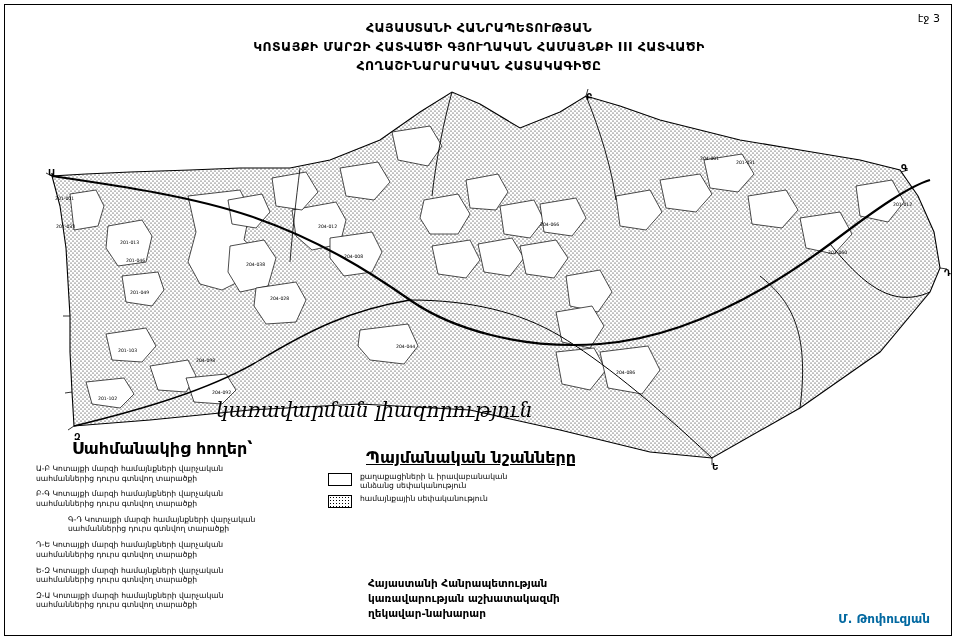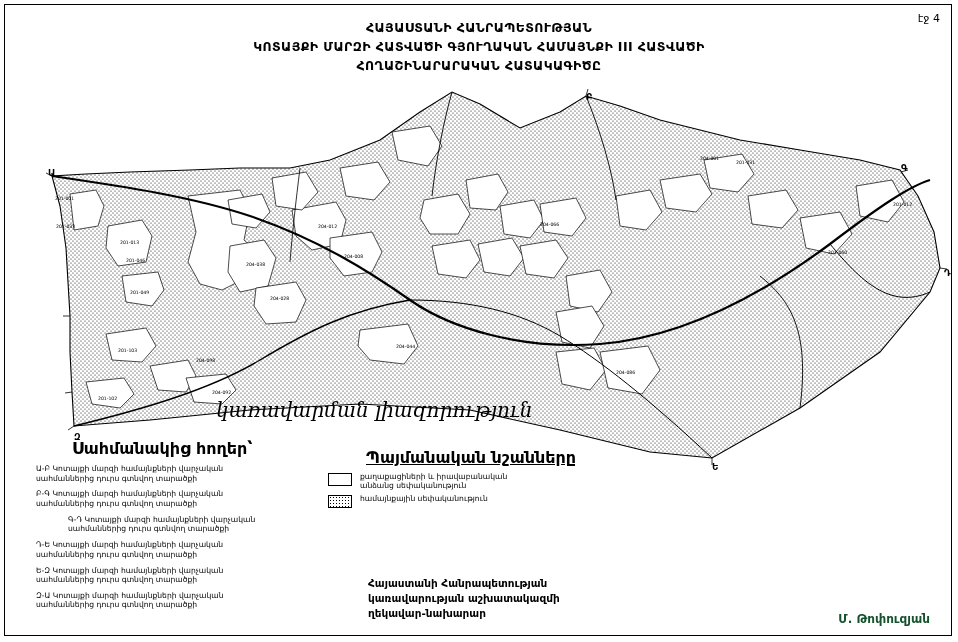--- a/index.html
+++ b/index.html
@@ -49,21 +49,21 @@
     top: 12px;
     font-size: 11px;
     color: #000;
   }
   .author {
     position: absolute;
     right: 28px;
     bottom: 16px;
     font-size: 12px;
     font-weight: bold;
-    color: #14532d;
+    color: #0369a1;
   }
   .agency {
     position: absolute;
     left: 368px;
     top: 576px;
     font-size: 10.5px;
     font-weight: bold;
     line-height: 15px;
     color: #000;
   }
@@ -156,21 +156,21 @@
     white-space: nowrap;
   }
   svg { display: block; }
 </style>
 </head>
 <body>
 
 <div id="page">
   <div class="frame"></div>
 
-  <div class="page-num">էջ 4</div>
+  <div class="page-num">էջ 3</div>
 
   <div class="title-block">
     <div class="title-line">ՀԱՅԱՍՏԱՆԻ ՀԱՆՐԱՊԵՏՈՒԹՅԱՆ</div>
     <div class="title-line">ԿՈՏԱՅՔԻ ՄԱՐԶԻ ՀԱՏՎԱԾԻ ԳՅՈՒՂԱԿԱՆ  ՀԱՄԱՅՆՔԻ III ՀԱՏՎԱԾԻ</div>
     <div class="title-line">ՀՈՂԱՇԻՆԱՐԱՐԱԿԱՆ ՀԱՏԱԿԱԳԻԾԸ</div>
   </div>
 
   <div class="map-wrap">
     <svg width="958" height="642" viewBox="0 0 958 642">
       <defs>

